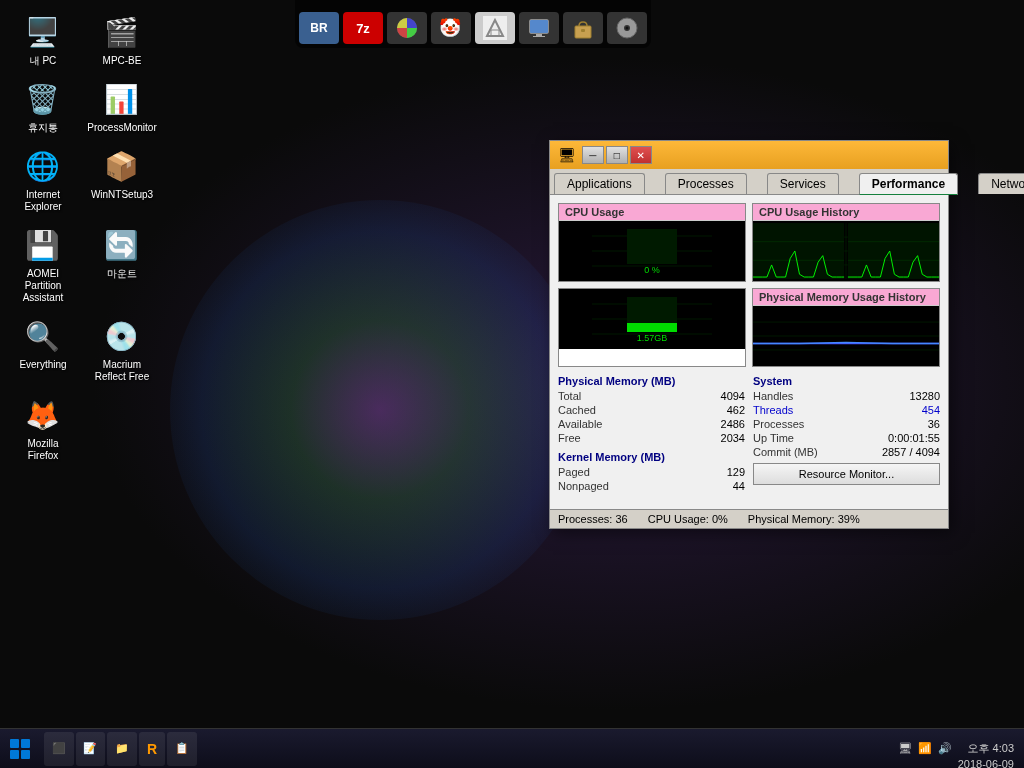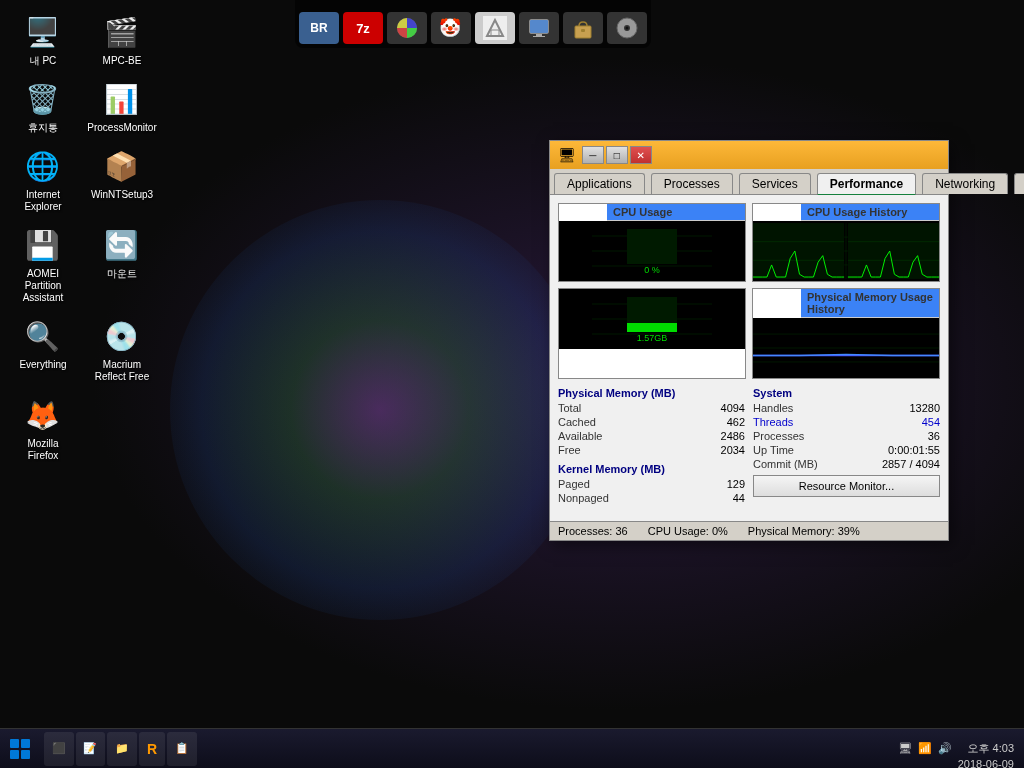--- a/index.html
+++ b/index.html
@@ -213,21 +213,21 @@
       padding: 2px 8px;
       cursor: pointer;
       font-size: 12px;
     }
 
     
     .tm-tabs {
       display: flex;
       background: #d4d0c8;
       padding: 4px 4px 0;
-      gap: 6px;
+      gap: 20px;
       border-bottom: 1px solid #888;
     }
 
     .tm-tab {
       padding: 3px 12px;
       font-size: 12px;
       cursor: pointer;
       background: #d4d0c8;
       border: 1px solid #888;
       border-bottom: none;
@@ -254,27 +254,26 @@
       gap: 6px;
       margin-bottom: 8px;
     }
 
     .perf-panel {
       border: 1px solid #888;
       background: #fff;
     }
 
     .perf-panel-title {
-      background: #3b82f6;
+      background: #f9a8d4;
       padding: 2px 6px;
       font-size: 11px;
       font-weight: bold;
       color: #333;
       border-bottom: 1px solid #ccc;
-      margin-left: 48px;
     }
 
     .perf-panel-content {
       background: #000;
       display: flex;
       align-items: center;
       justify-content: center;
       position: relative;
     }
 

